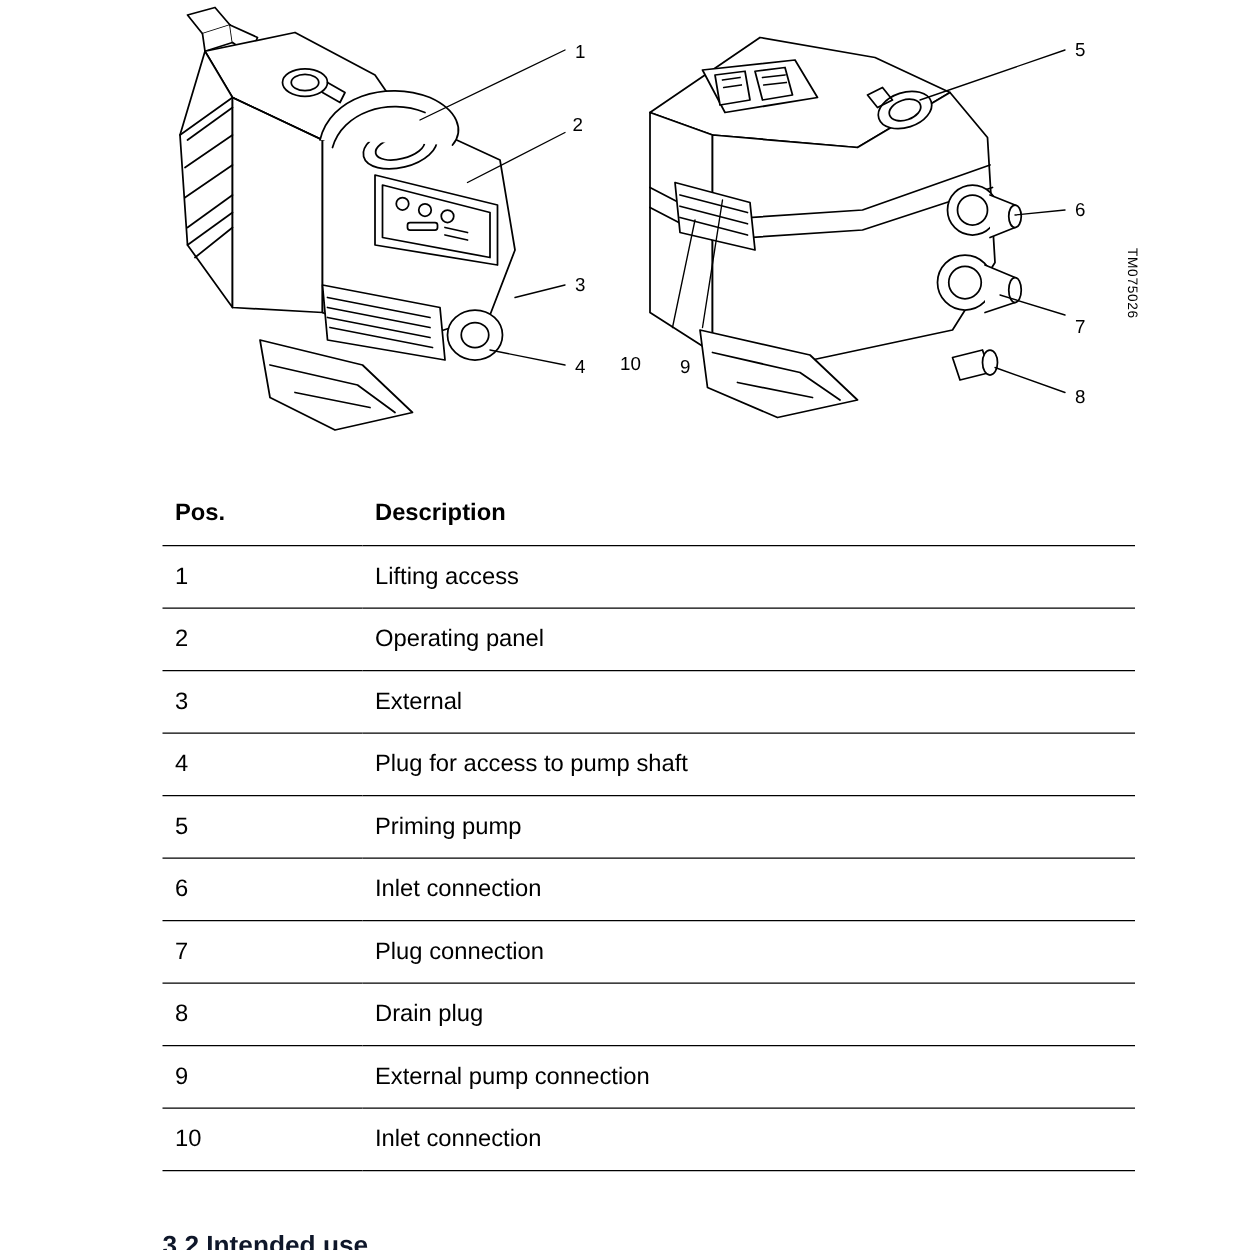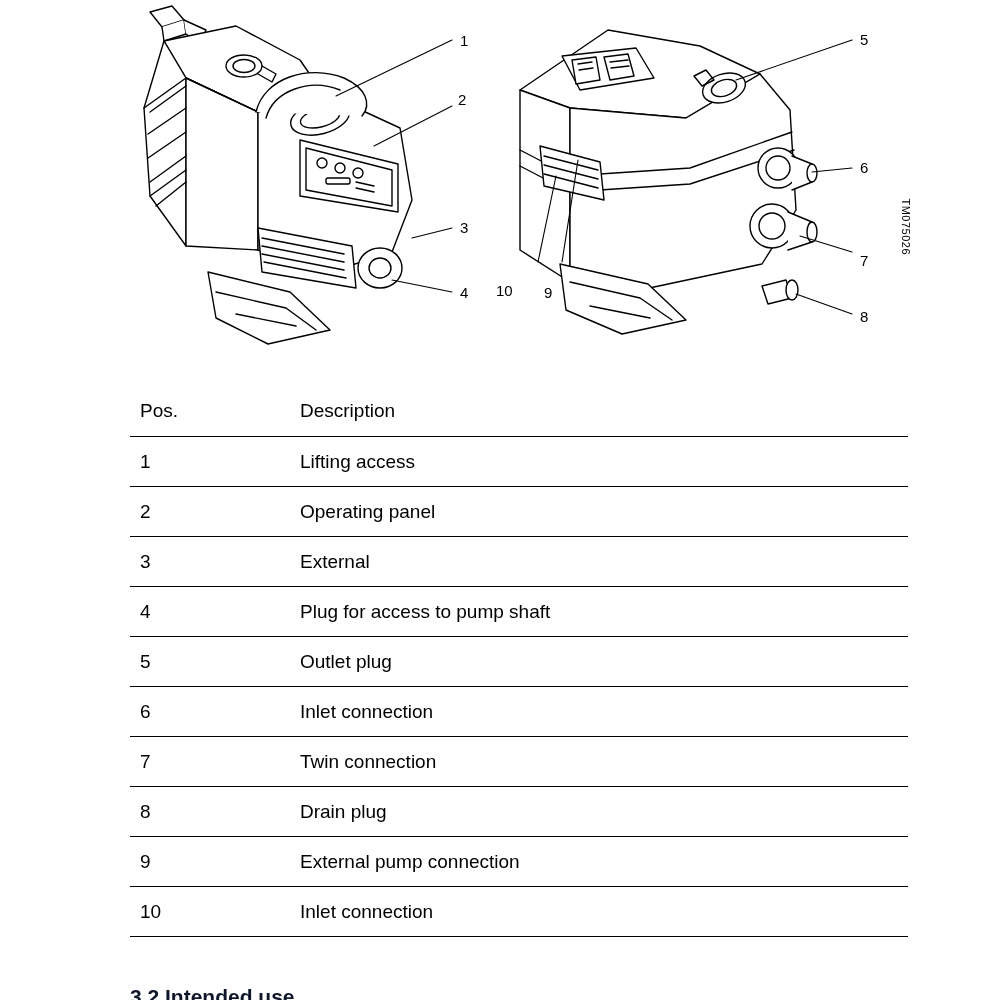--- a/index.html
+++ b/index.html
@@ -57,21 +57,21 @@
   }
   table.pos-table th,
   table.pos-table td {
     text-align: left;
     padding: 14px 0 13px 10px;
     border-bottom: 1.6px solid #000;
     font-weight: normal;
     vertical-align: middle;
   }
   table.pos-table thead th {
-    font-weight: normal;
+    font-weight: bold;
     font-size: 19px;
     padding-top: 8px;
     padding-bottom: 14px;
   }
   table.pos-table th.col-pos,
   table.pos-table td.col-pos {
     width: 150px;
   }
   table.pos-table tbody tr:last-child td {
     border-bottom: 1.6px solid #000;
@@ -256,29 +256,29 @@
         <tr>
           <td class="col-pos">3</td>
           <td>External</td>
         </tr>
         <tr>
           <td class="col-pos">4</td>
           <td>Plug for access to pump shaft</td>
         </tr>
         <tr>
           <td class="col-pos">5</td>
-          <td>Outlet plug</td>
+          <td>Priming pump</td>
         </tr>
         <tr>
           <td class="col-pos">6</td>
           <td>Inlet connection</td>
         </tr>
         <tr>
           <td class="col-pos">7</td>
-          <td>Twin connection</td>
+          <td>Plug connection</td>
         </tr>
         <tr>
           <td class="col-pos">8</td>
           <td>Drain plug</td>
         </tr>
         <tr>
           <td class="col-pos">9</td>
           <td>External pump connection</td>
         </tr>
         <tr>

